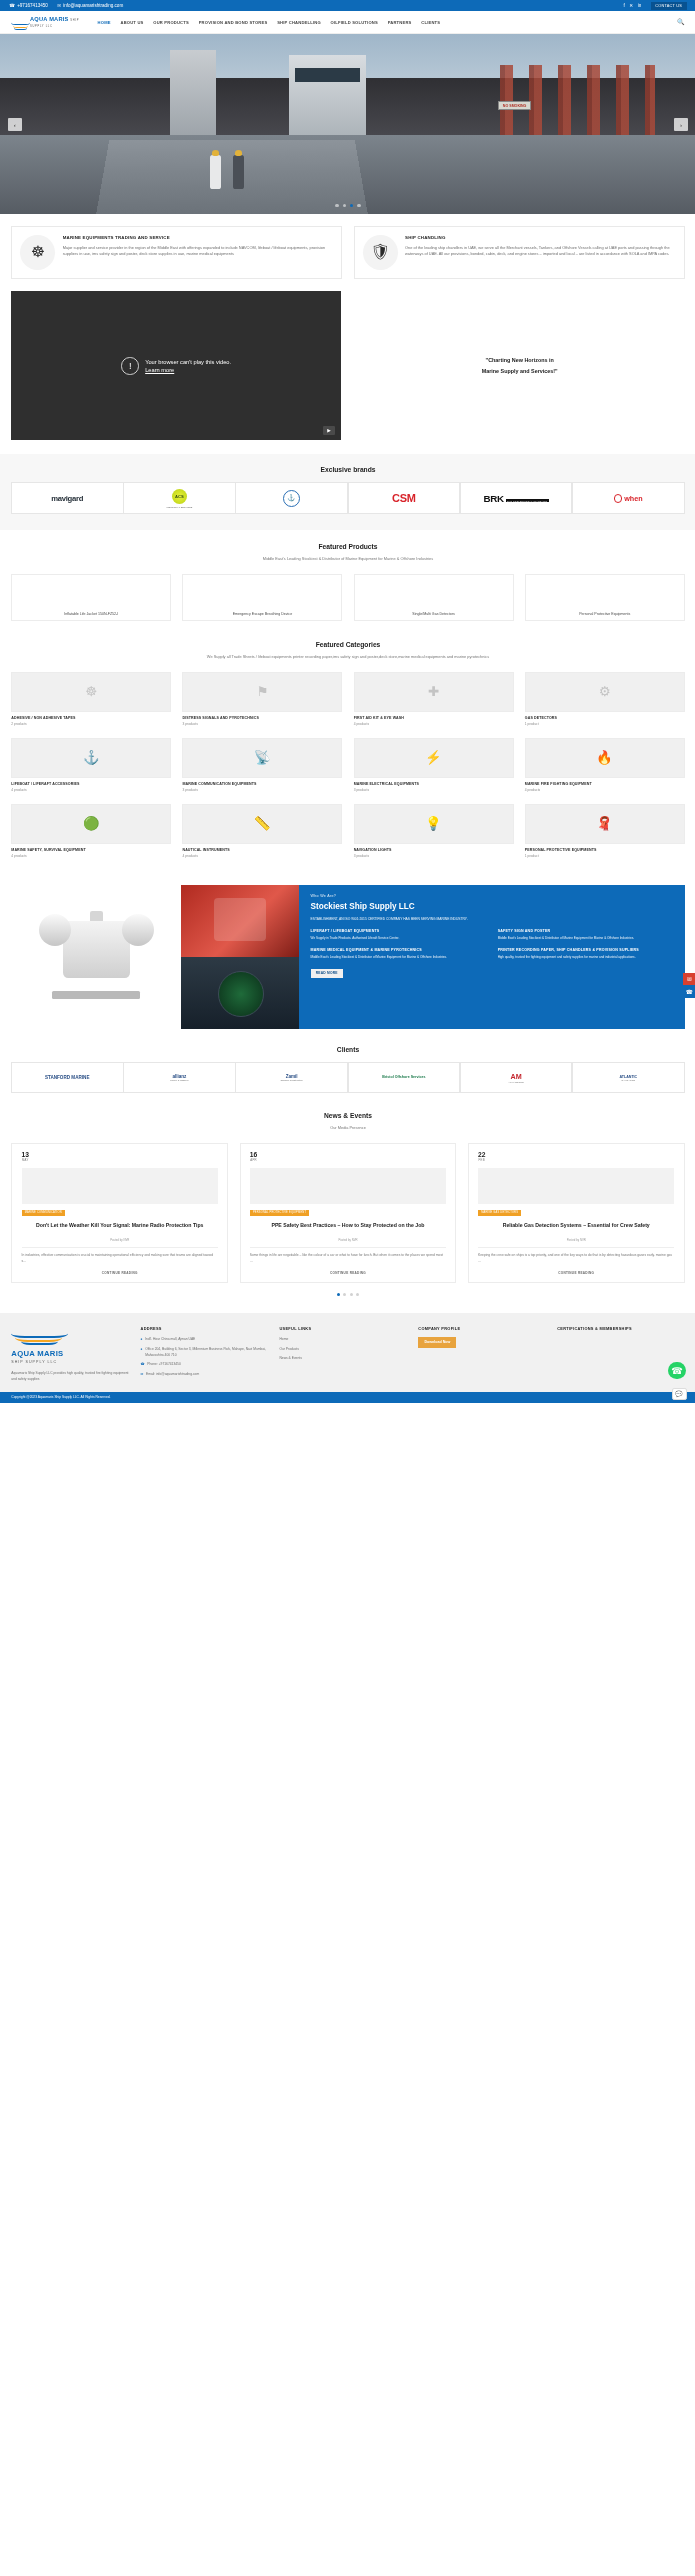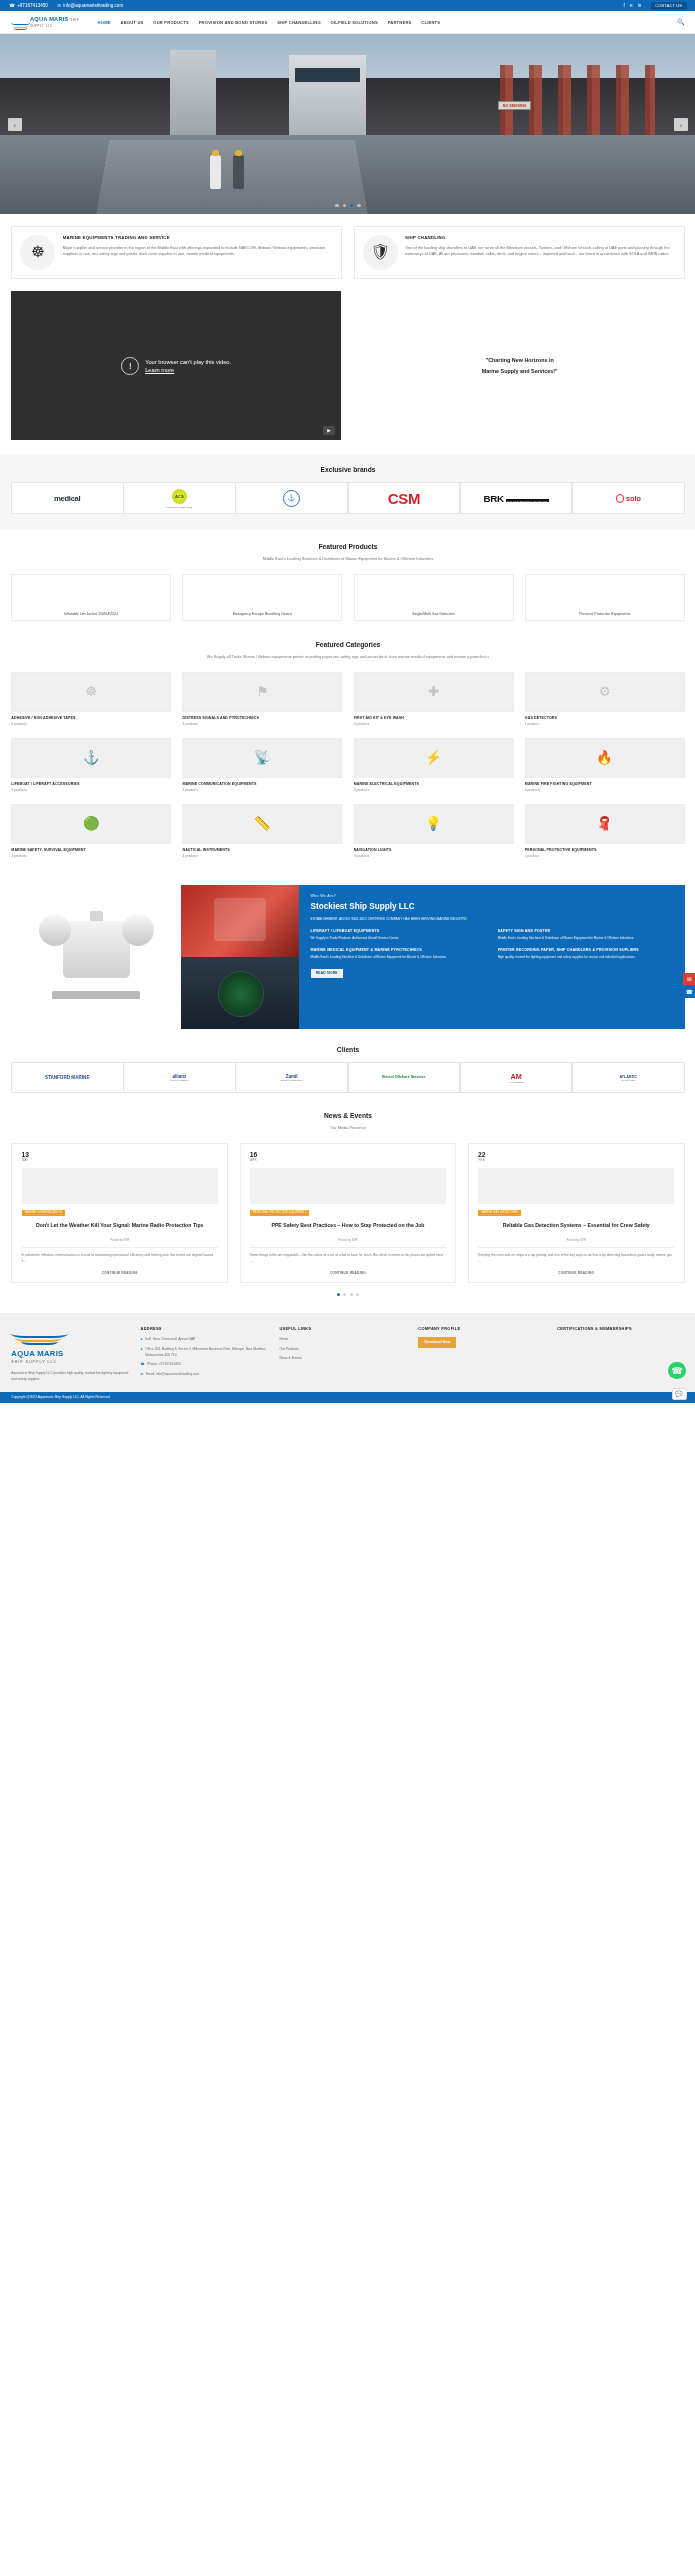--- a/index.html
+++ b/index.html
@@ -202,21 +202,21 @@
     width: 15.5px; height: 15.5px; border-radius: 50%;
     background: radial-gradient(#e7f23a, #b8cf14); display: flex;
     align-items: center; justify-content: center; font-size: 4.1px; font-weight: bold; color: #2e4a13;
   }
   .brand-acs small { font-size: 2.3px; color: #6a6a6a; margin-top: 1.5px; }
   .brand-circle {
     width: 17.5px; height: 17.5px; border-radius: 50%; border: 1px solid #2a6fb5;
     display: flex; align-items: center; justify-content: center;
     color: #2a6fb5; font-size: 6.7px;
   }
-  .brand-csm { font-size: 15px; font-weight: bold; color: #d8232a; letter-spacing: -0.3px; }
+  .brand-csm { font-size: 11px; font-weight: bold; color: #d8232a; letter-spacing: -0.3px; }
   .brand-brk { text-align: center; }
   .brand-brk .big { font-size: 9.8px; font-weight: bold; color: #111; letter-spacing: -0.3px; }
   .brand-brk .sm { font-size: 2.1px; color: #fff; background: #111; padding: 0.5px 1.5px; letter-spacing: 0.3px;}
   .brand-solo { display: flex; align-items: center; gap: 2.1px; }
   .brand-solo .dot {
     width: 8.2px; height: 8.2px; border-radius: 50%; border: 1.5px solid #d8232a;
   }
   .brand-solo .nm { font-size: 7.2px; font-weight: bold; color: #d8232a; }
 
   
@@ -498,21 +498,21 @@
   <div class="tagline">
     <p style="white-space:pre-line">"Charting New Horizons in
 Marine Supply and Services!"</p>
   </div>
 </div>
 
 <div class="brands-sec">
   <div class="sec-title">Exclusive brands</div>
   <div class="brands-row">
     <div class="brand-cell">
-      <span class="brand-mavigard">medical</span>
+      <span class="brand-mavigard">mavigard</span>
     </div>
     <div class="brand-cell">
       <span class="brand-acs">
         <span class="bulb">ACS</span>
         <small>INDUSTRIAL SERVICES</small>
       </span>
     </div>
     <div class="brand-cell">
       <span class="brand-circle">⚓</span>
     </div>
@@ -521,21 +521,21 @@
     </div>
     <div class="brand-cell">
       <span class="brand-brk">
         <span class="big">BRK</span>
         <span class="sm">THE PROFESSIONAL STANDARD</span>
       </span>
     </div>
     <div class="brand-cell">
       <span class="brand-solo">
         <span class="dot"></span>
-        <span class="nm">solo</span>
+        <span class="nm">when</span>
       </span>
     </div>
   </div>
 </div>
 
 <div class="fp-sec">
   <div class="sec-title">Featured Products</div>
   <div class="sec-sub">Middle East's Leading Stockiest &amp; Distributor of Marine Equipment for Marine &amp; Offshore Industries</div>
   <div class="fp-row">
     <div class="fp-card">

